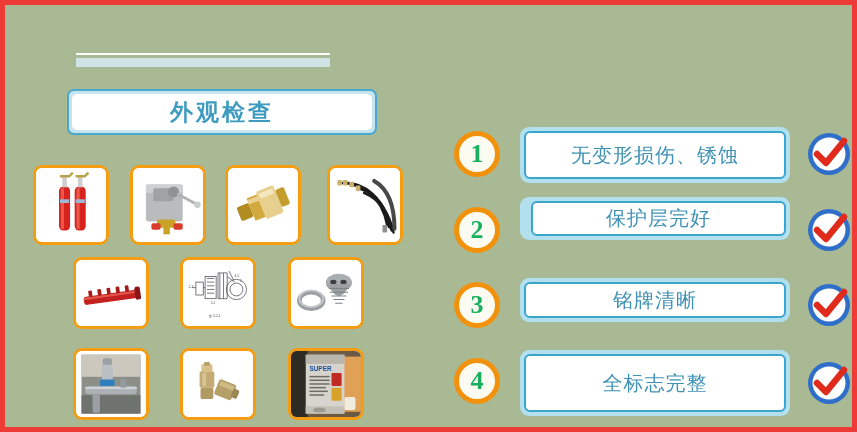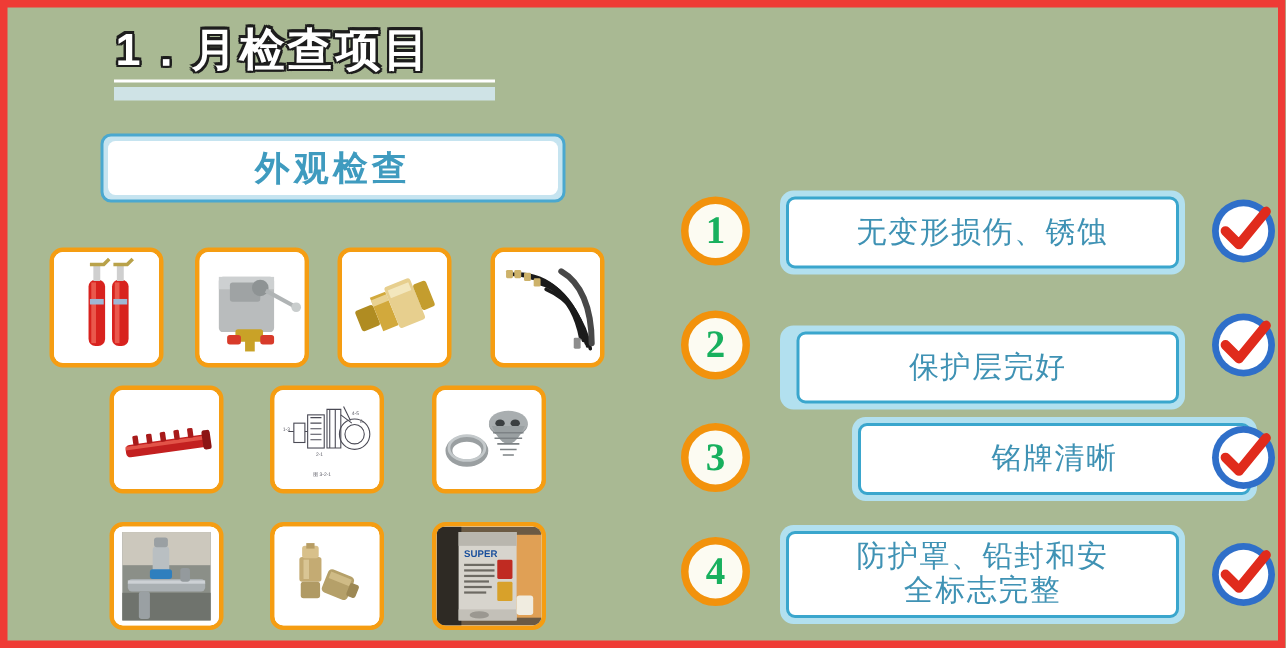--- a/index.html
+++ b/index.html
@@ -105,21 +105,20 @@
   .check{
     position:absolute;
     width:48px;height:48px;
   }
 </style>
 </head>
 <body>
 
 <div id="slide">
 
-  <div id="title">1．月检查项目</div>
   <div id="rule-thin"></div>
   <div id="rule-thick"></div>
 
   <div id="section-box">
     <div class="inner">
       <span class="label">外观检查</span>
     </div>
   </div>
 
   <div class="thumb" style="left:28px;top:160px;width:76px;height:80px;">
@@ -328,56 +327,55 @@
   </div>
   <svg class="check" viewBox="0 0 48 48" style="left:800px;top:125px;">
     <circle cx="24" cy="24" r="21" fill="#2f6fc9"></circle>
     <circle cx="24" cy="24" r="16.5" fill="#ffffff"></circle>
     <path d="M12 24 L21 33 L39 11" stroke="#e02b1c" stroke-width="6.5" fill="none" stroke-linecap="round" stroke-linejoin="round"></path>
   </svg>
 
   <div class="num-circle" style="left:449px;top:202px;">
     <span>2</span>
   </div>
-  <div class="item-box" style="left:515px;top:212px;width:270px;height:56px;padding-left:11px;">
+  <div class="item-box" style="left:515px;top:192px;width:270px;height:43px;padding-left:11px;">
     <div class="frame">
       <div>
         <div class="txt">保护层完好</div>
       </div>
     </div>
   </div>
   <svg class="check" viewBox="0 0 48 48" style="left:800px;top:201px;">
     <circle cx="24" cy="24" r="21" fill="#2f6fc9"></circle>
     <circle cx="24" cy="24" r="16.5" fill="#ffffff"></circle>
     <path d="M12 24 L21 33 L39 11" stroke="#e02b1c" stroke-width="6.5" fill="none" stroke-linecap="round" stroke-linejoin="round"></path>
   </svg>
 
   <div class="num-circle" style="left:449px;top:277px;">
     <span>3</span>
   </div>
-  <div class="item-box" style="left:515px;top:273px;width:270px;height:56px;margin-left:48px;">
+  <div class="item-box" style="left:515px;top:273px;width:270px;height:44px;">
     <div class="frame">
       <div>
         <div class="txt">铭牌清晰</div>
       </div>
     </div>
   </div>
   <svg class="check" viewBox="0 0 48 48" style="left:800px;top:276px;">
     <circle cx="24" cy="24" r="21" fill="#2f6fc9"></circle>
     <circle cx="24" cy="24" r="16.5" fill="#ffffff"></circle>
     <path d="M12 24 L21 33 L39 11" stroke="#e02b1c" stroke-width="6.5" fill="none" stroke-linecap="round" stroke-linejoin="round"></path>
   </svg>
 
   <div class="num-circle" style="left:449px;top:353px;">
     <span>4</span>
   </div>
   <div class="item-box" style="left:515px;top:345px;width:270px;height:66px;">
     <div class="frame">
       <div>
-        <div class="txt">防护罩、铅封和安</div>
         <div class="txt">全标志完整</div>
       </div>
     </div>
   </div>
   <svg class="check" viewBox="0 0 48 48" style="left:800px;top:354px;">
     <circle cx="24" cy="24" r="21" fill="#2f6fc9"></circle>
     <circle cx="24" cy="24" r="16.5" fill="#ffffff"></circle>
     <path d="M12 24 L21 33 L39 11" stroke="#e02b1c" stroke-width="6.5" fill="none" stroke-linecap="round" stroke-linejoin="round"></path>
   </svg>
 

